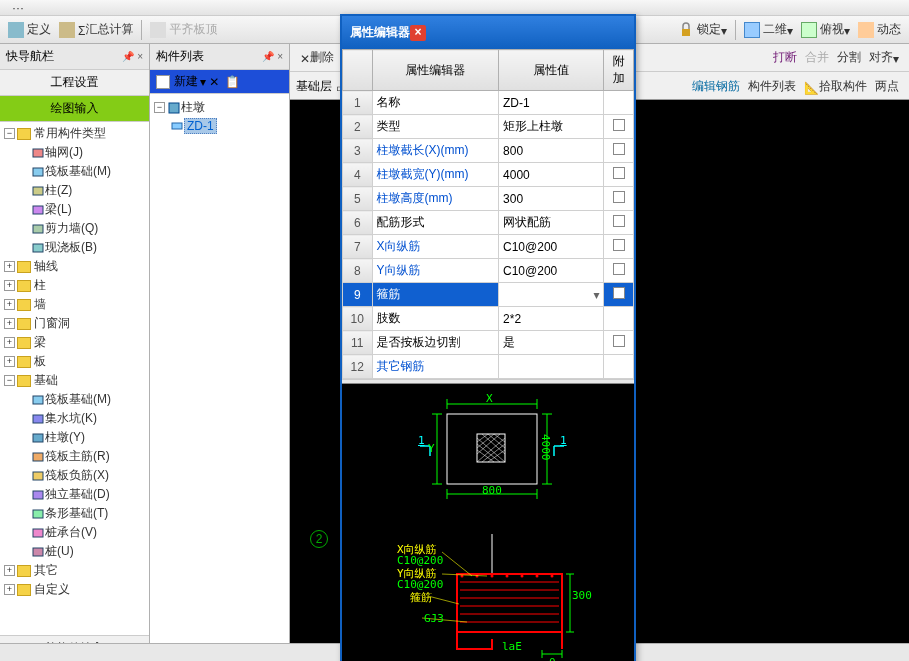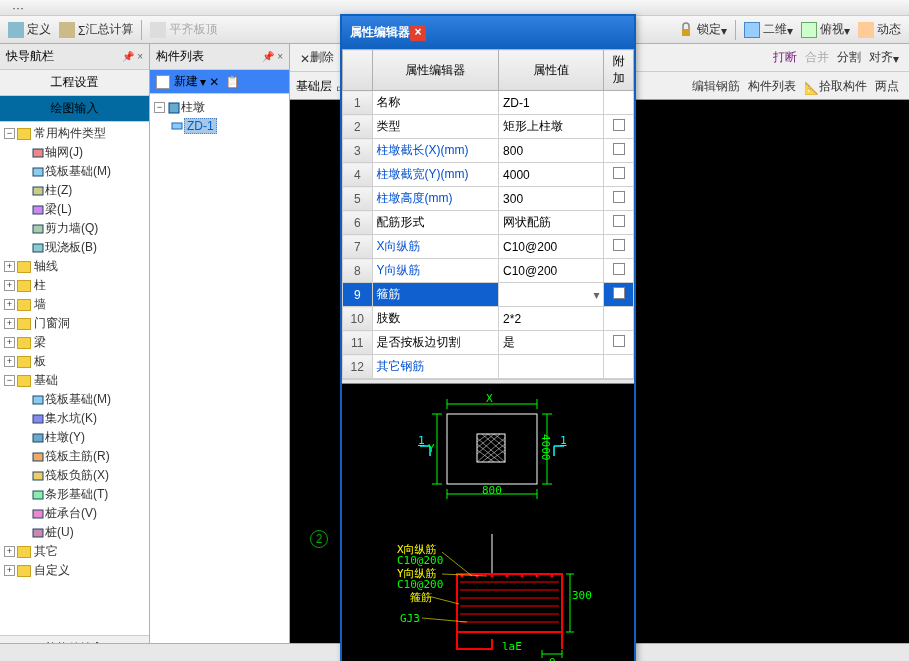--- a/index.html
+++ b/index.html
@@ -8,32 +8,32 @@
 .menubar span{padding:0 8px;color:#333;white-space:nowrap}
 .toolbar{height:28px;background:linear-gradient(#f7f7f7,#e3e3e3);border-bottom:1px solid #b0b0b0;display:flex;align-items:center;padding:0 4px;overflow:hidden}
 .toolbar .sep{width:1px;height:20px;background:#b0b0b0;margin:0 4px}
 .tbtn{display:flex;align-items:flex-end;padding:2px 4px;white-space:nowrap;color:#333}
 .tbtn .ico{width:16px;height:16px;margin-right:3px;display:inline-block}
 .main{display:flex;height:calc(100% - 44px)}
 .leftpane{width:150px;background:#f5f5f5;border-right:1px solid #b0b0b0;display:flex;flex-direction:column}
 .panelhdr{background:#e8e8e8;padding:4px 6px;border-bottom:1px solid #ccc;display:flex;align-items:center;justify-content:space-between}
 .panelhdr .x{font-size:10px;color:#666}
 .navtab{text-align:center;padding:4px;background:#f0f0f0;border-bottom:1px solid #ccc}
-.drawinput{text-align:center;padding:4px;background:#0369a1;border-bottom:1px solid #ccc}
+.drawinput{text-align:center;padding:4px;background:#84cc16;border-bottom:1px solid #ccc}
 .tree{flex:1;overflow:auto;background:#fff;padding:2px}
 .tnode{display:flex;align-items:center;padding:1px 0;white-space:nowrap}
 .tnode .tog{width:11px;height:11px;border:1px solid #999;text-align:center;line-height:8px;font-size:9px;margin-right:2px;background:#fff}
 .tnode .fic{width:14px;height:12px;background:#f5d247;border:1px solid #c9a21e;margin-right:3px}
 .tnode .fic.yellow{background:#f5d247}
 .tnode.l1{padding-left:2px}
 .tnode.l2{padding-left:16px}
 .tnode span{color:#333}
 .singlein{text-align:center;padding:4px;background:#f0f0f0;border-top:1px solid #ccc}
 .midpane{width:140px;background:#f5f5f5;border-right:1px solid #b0b0b0;display:flex;flex-direction:column}
-.newbar{display:flex;align-items:center;padding:3px 6px;background:#3b82f6;border-bottom:1px solid #ccc}
+.newbar{display:flex;align-items:center;padding:3px 6px;background:#1d4ed8;border-bottom:1px solid #ccc}
 .newbar .ico{width:14px;height:14px;border:1px solid #999;margin-right:4px}
 .searchbox{display:flex;padding:3px;background:#fff;border-bottom:1px solid #ccc}
 .searchbox input{flex:1;border:1px solid #aac;padding:2px;font-size:11px}
 .searchbox button{width:22px;border:1px solid #aac;background:#f0f0f0}
 .midtree{flex:1;background:#fff;padding:4px}
 .midtree .tnode.sel span{background:#a8c8e8;border:1px dotted #5080c0;padding:0 2px;color:#0050a0}
 .canvas{flex:1;background:#000;position:relative}
 .canvtb{position:absolute;top:0;left:0;right:0;height:56px;background:#f0f0f0;border-bottom:1px solid #999}
 .canvtb .row{height:28px;display:flex;align-items:center;padding:0 6px;border-bottom:1px solid #ccc}
 .canvtb .row2{height:28px;display:flex;align-items:center;padding:0 6px}
@@ -217,20 +217,27 @@
         <div class="tnode l2">
           <span style="width:13px;display:inline-block"></span>
           <svg class="leafico">
             <rect x="2" y="3" width="10" height="8" fill="#ec6" stroke="#246"></rect>
           </svg>
           <span>筏板负筋(X)</span>
         </div>
         <div class="tnode l2">
           <span style="width:13px;display:inline-block"></span>
           <svg class="leafico">
+            <rect x="2" y="3" width="10" height="8" fill="#a8e" stroke="#246"></rect>
+          </svg>
+          <span>独立基础(D)</span>
+        </div>
+        <div class="tnode l2">
+          <span style="width:13px;display:inline-block"></span>
+          <svg class="leafico">
             <rect x="2" y="3" width="10" height="8" fill="#8ea" stroke="#246"></rect>
           </svg>
           <span>条形基础(T)</span>
         </div>
         <div class="tnode l2">
           <span style="width:13px;display:inline-block"></span>
           <svg class="leafico">
             <rect x="2" y="3" width="10" height="8" fill="#e8c" stroke="#246"></rect>
           </svg>
           <span>桩承台(V)</span>
@@ -299,21 +306,21 @@
             <span>分割</span>
           </span>
         <div class="sep"></div>
         <span class="tbtn"><span>对齐</span> ▾</span>
       </div>
       <div class="row2">
         <span>基础层</span>
         <div class="sep"></div>
         <span class="tbtn">▭ <span>选择</span></span>
         <div style="flex:1"></div>
-        <span class="tbtn" style="color:#404040">
+        <span class="tbtn" style="color:#0369a1">
             <span>编辑钢筋</span>
           </span>
         <span class="tbtn">
             <span>构件列表</span>
           </span>
         <span class="tbtn">📐 <span>拾取构件</span></span>
         <div class="sep"></div>
         <span class="tbtn">
             <span>两点</span>
           </span>
@@ -514,21 +521,21 @@
     <div class="dimlabel" style="top:100px;left:140px">800</div>
     <div class="dimlabel" style="top:50px;left:197px;writing-mode:vertical-rl">4000</div>
     <div class="dimno" style="top:50px;left:76px">1</div>
     <div class="dimno" style="top:50px;left:218px">1</div>
 
     <div class="reblabel" style="top:158px;left:55px">X向纵筋</div>
     <div class="rebval" style="top:170px;left:55px">C10@200</div>
     <div class="reblabel" style="top:182px;left:55px">Y向纵筋</div>
     <div class="rebval" style="top:194px;left:55px">C10@200</div>
     <div class="reblabel" style="top:206px;left:68px">箍筋</div>
-    <div class="rebval" style="top:228px;left:58px">GJ3</div>
+    <div class="rebval" style="top:228px;left:82px">GJ3</div>
     <div class="dimlabel" style="top:205px;left:230px">300</div>
     <div class="dimlabel" style="top:256px;left:160px">laE</div>
     <div class="dimlabel" style="top:272px;left:207px">0</div>
 
   </div>
 </div>
 
 <div class="bottombar"></div>
 
 </body></html>

